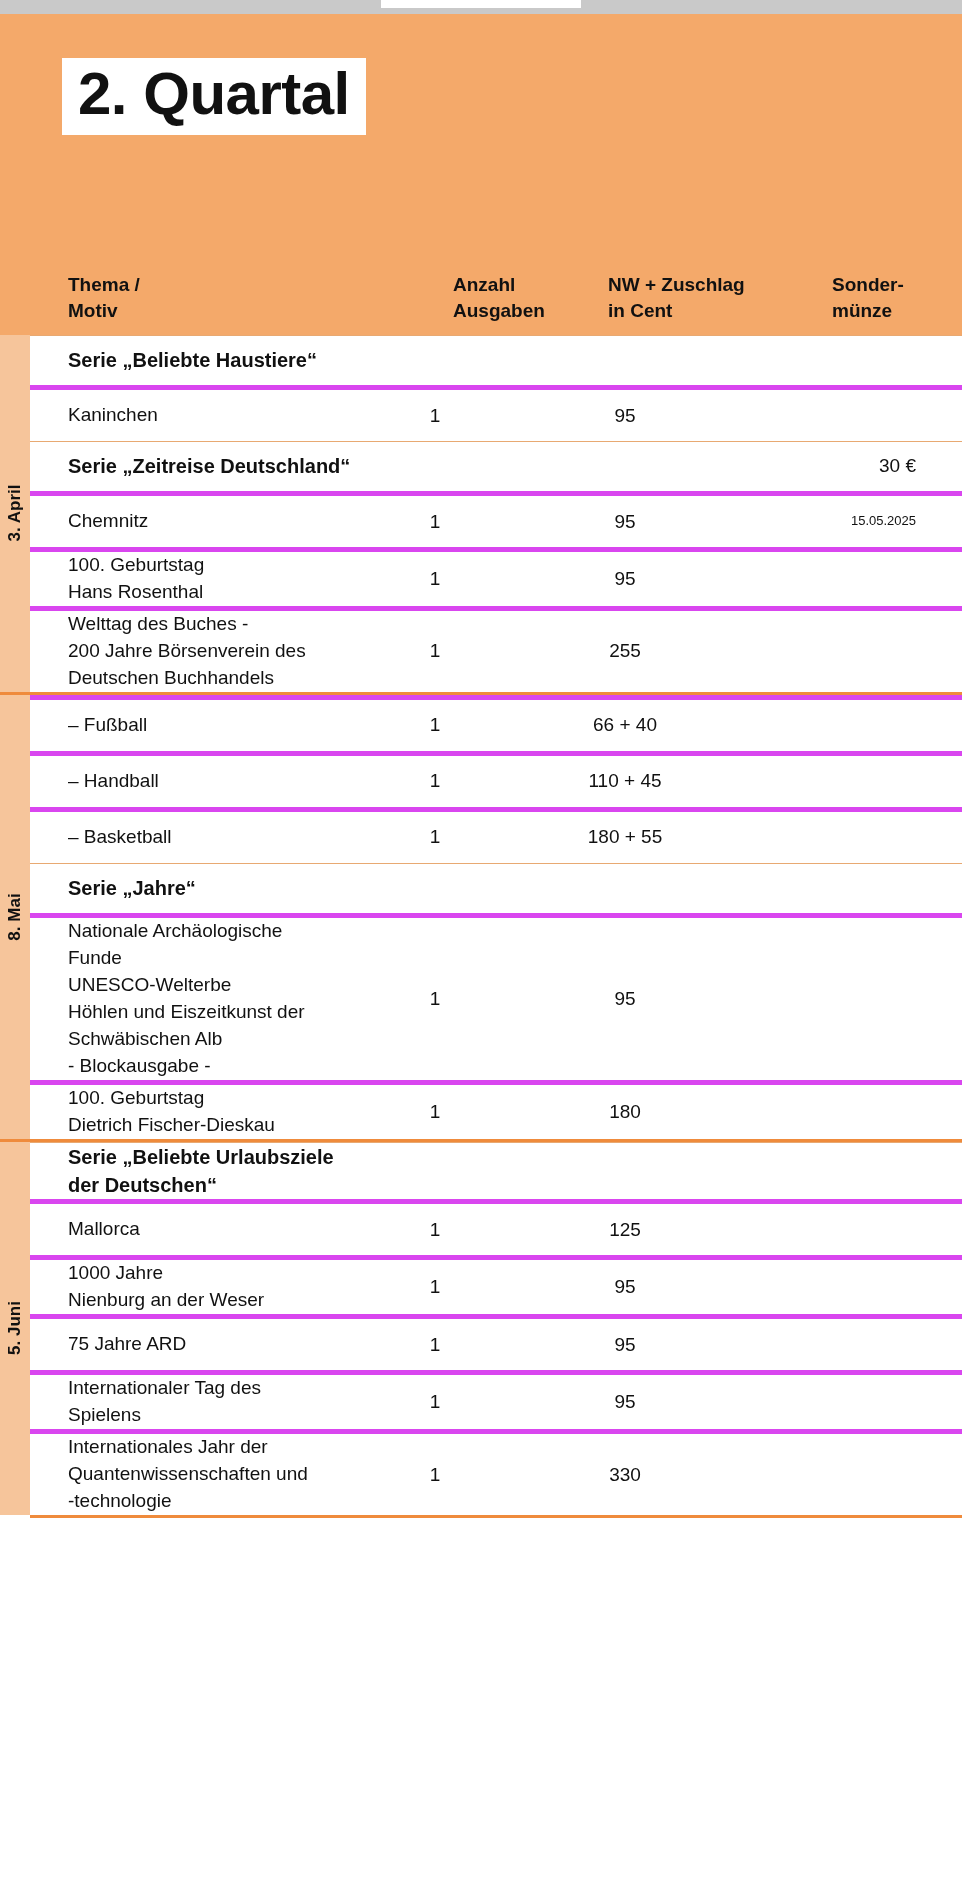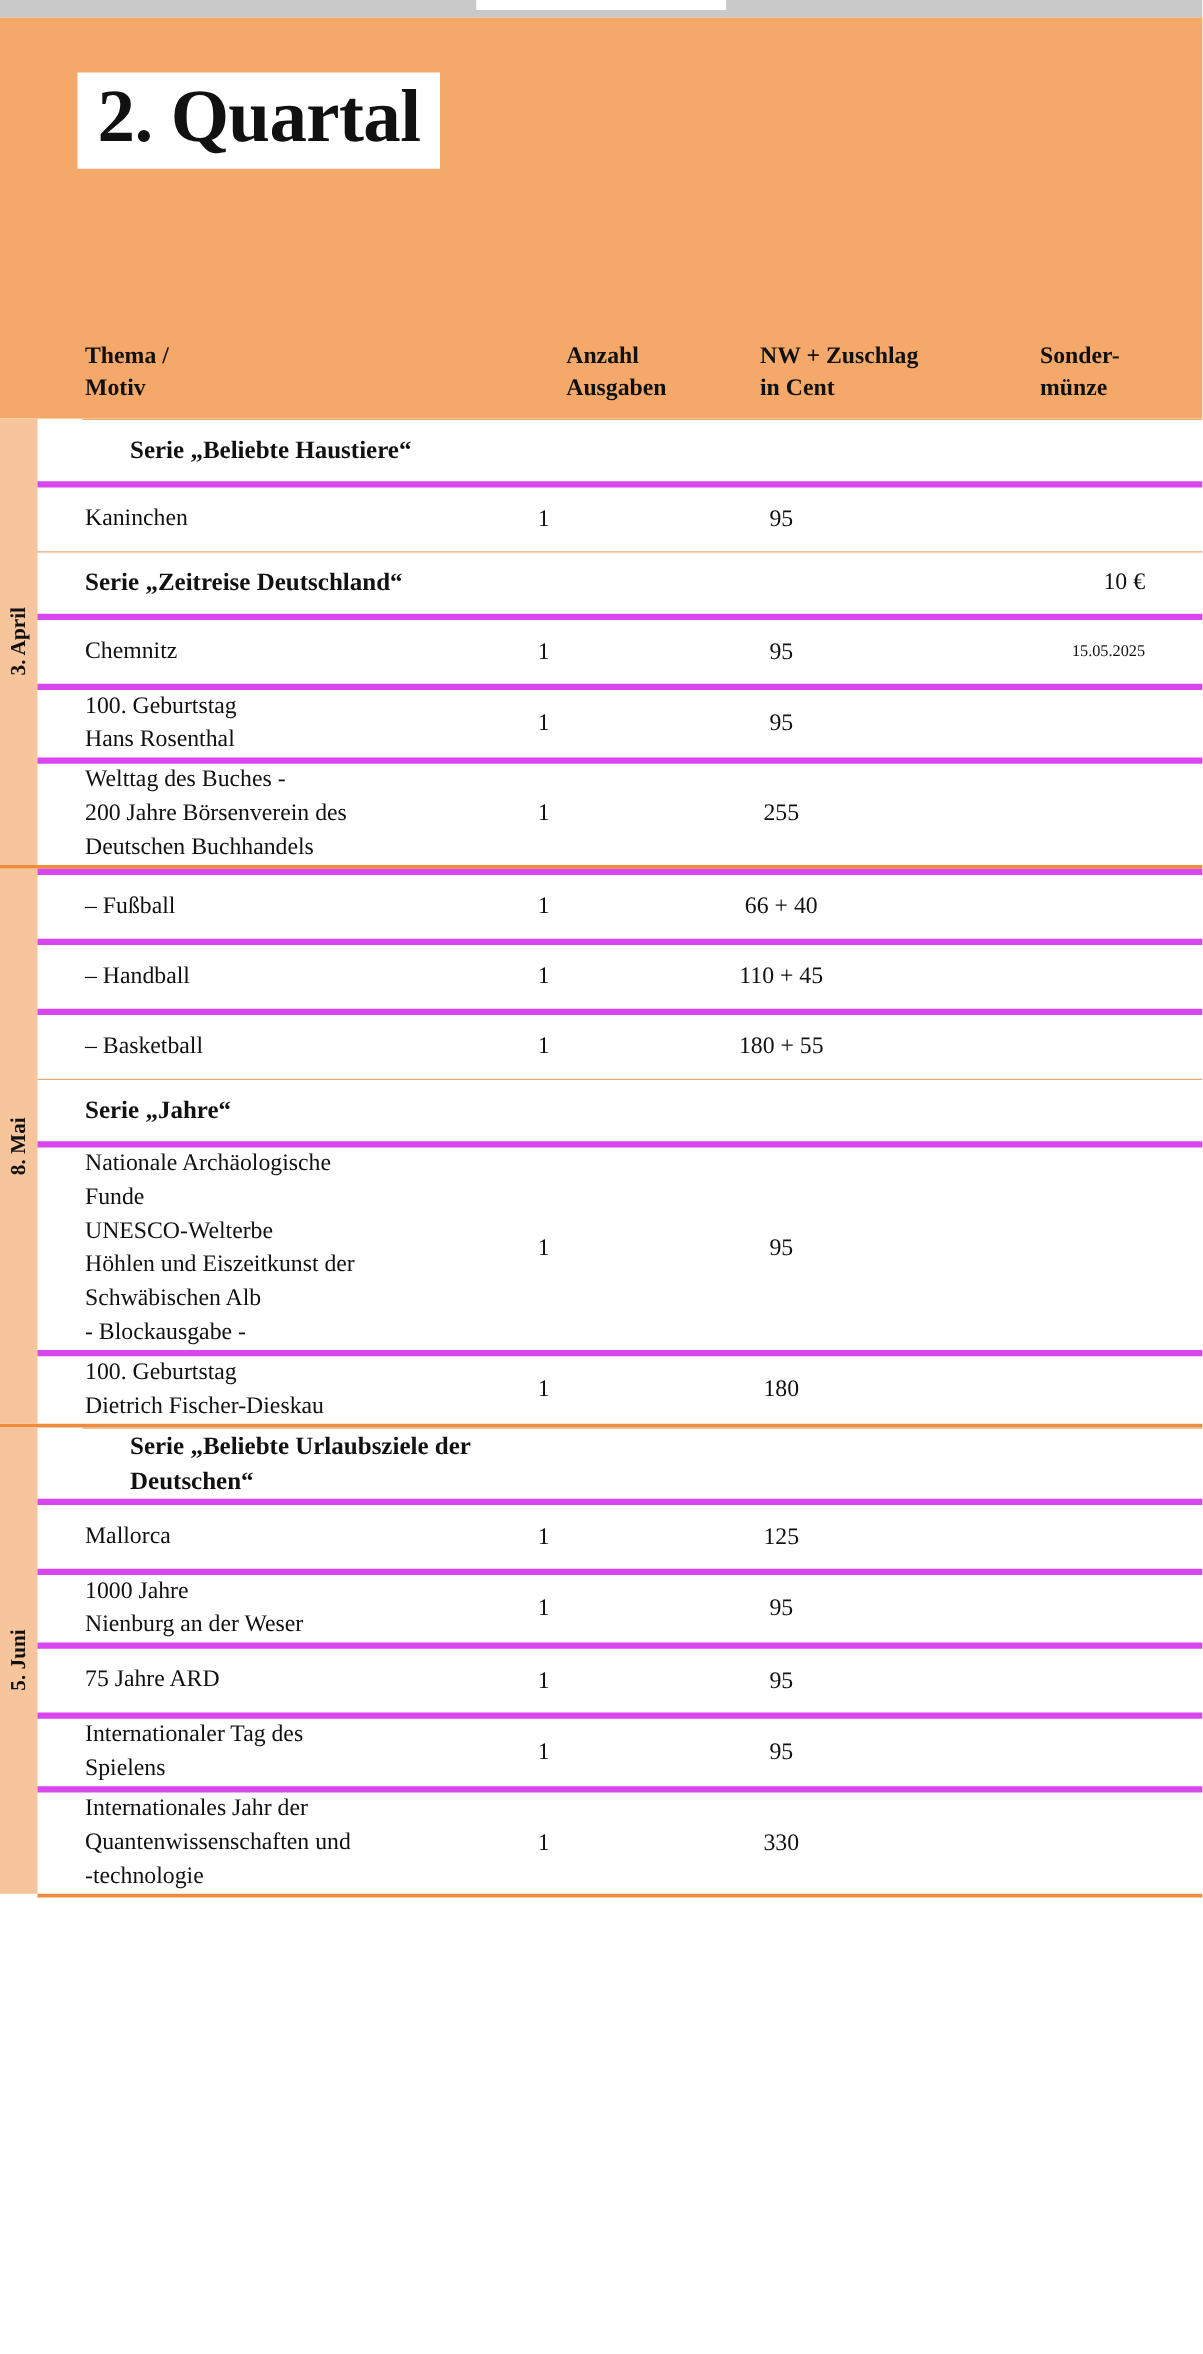--- a/index.html
+++ b/index.html
@@ -32,21 +32,20 @@
     height: 8px;
     background: #ffffff;
   }
 
   .page {
     position: absolute;
     top: 14px;
     left: 0;
     width: 770px;
     height: 1869px;
-    font-family: Liberation Serif, serif;
   }
 
   
   .header-block {
     position: absolute;
     top: 0; left: 0;
     width: 962px;
     height: 321px;
     background: #f4a96a;
   }
@@ -123,21 +122,21 @@
   }
 
   .row {
     position: relative;
     display: flex;
     align-items: center;
     border-top: 5px solid #d946ef;
     min-height: 56px;
     box-sizing: border-box;
   }
-  .row.no-line { border-top: none; margin-left: 36px; }
+  .row.no-line { border-top: none; }
   .row.group-head {
     border-top: 1px solid #e8a972;
     min-height: 50px;
   }
   .cell-thema {
     width: 340px;
     padding-left: 38px;
     font-size: 19px;
     line-height: 1.42;
     white-space: pre-line;
@@ -215,21 +214,21 @@
             <div class="cell-sonder">
               <span class="sonder-val"></span>
               <span class="sonder-date"></span>
             </div>
           </div>
           <div class="row group-head">
             <div class="cell-thema bold">Serie „Zeitreise Deutschland“</div>
             <div class="cell-anzahl"></div>
             <div class="cell-nw"></div>
             <div class="cell-sonder">
-              <span class="sonder-val">10 €</span>
+              <span class="sonder-val">30 €</span>
               <span class="sonder-date"></span>
             </div>
           </div>
           <div class="row">
             <div class="cell-thema">Chemnitz</div>
             <div class="cell-anzahl">1</div>
             <div class="cell-nw">95</div>
             <div class="cell-sonder">
               <span class="sonder-val"></span>
               <span class="sonder-date">15.05.2025</span>

